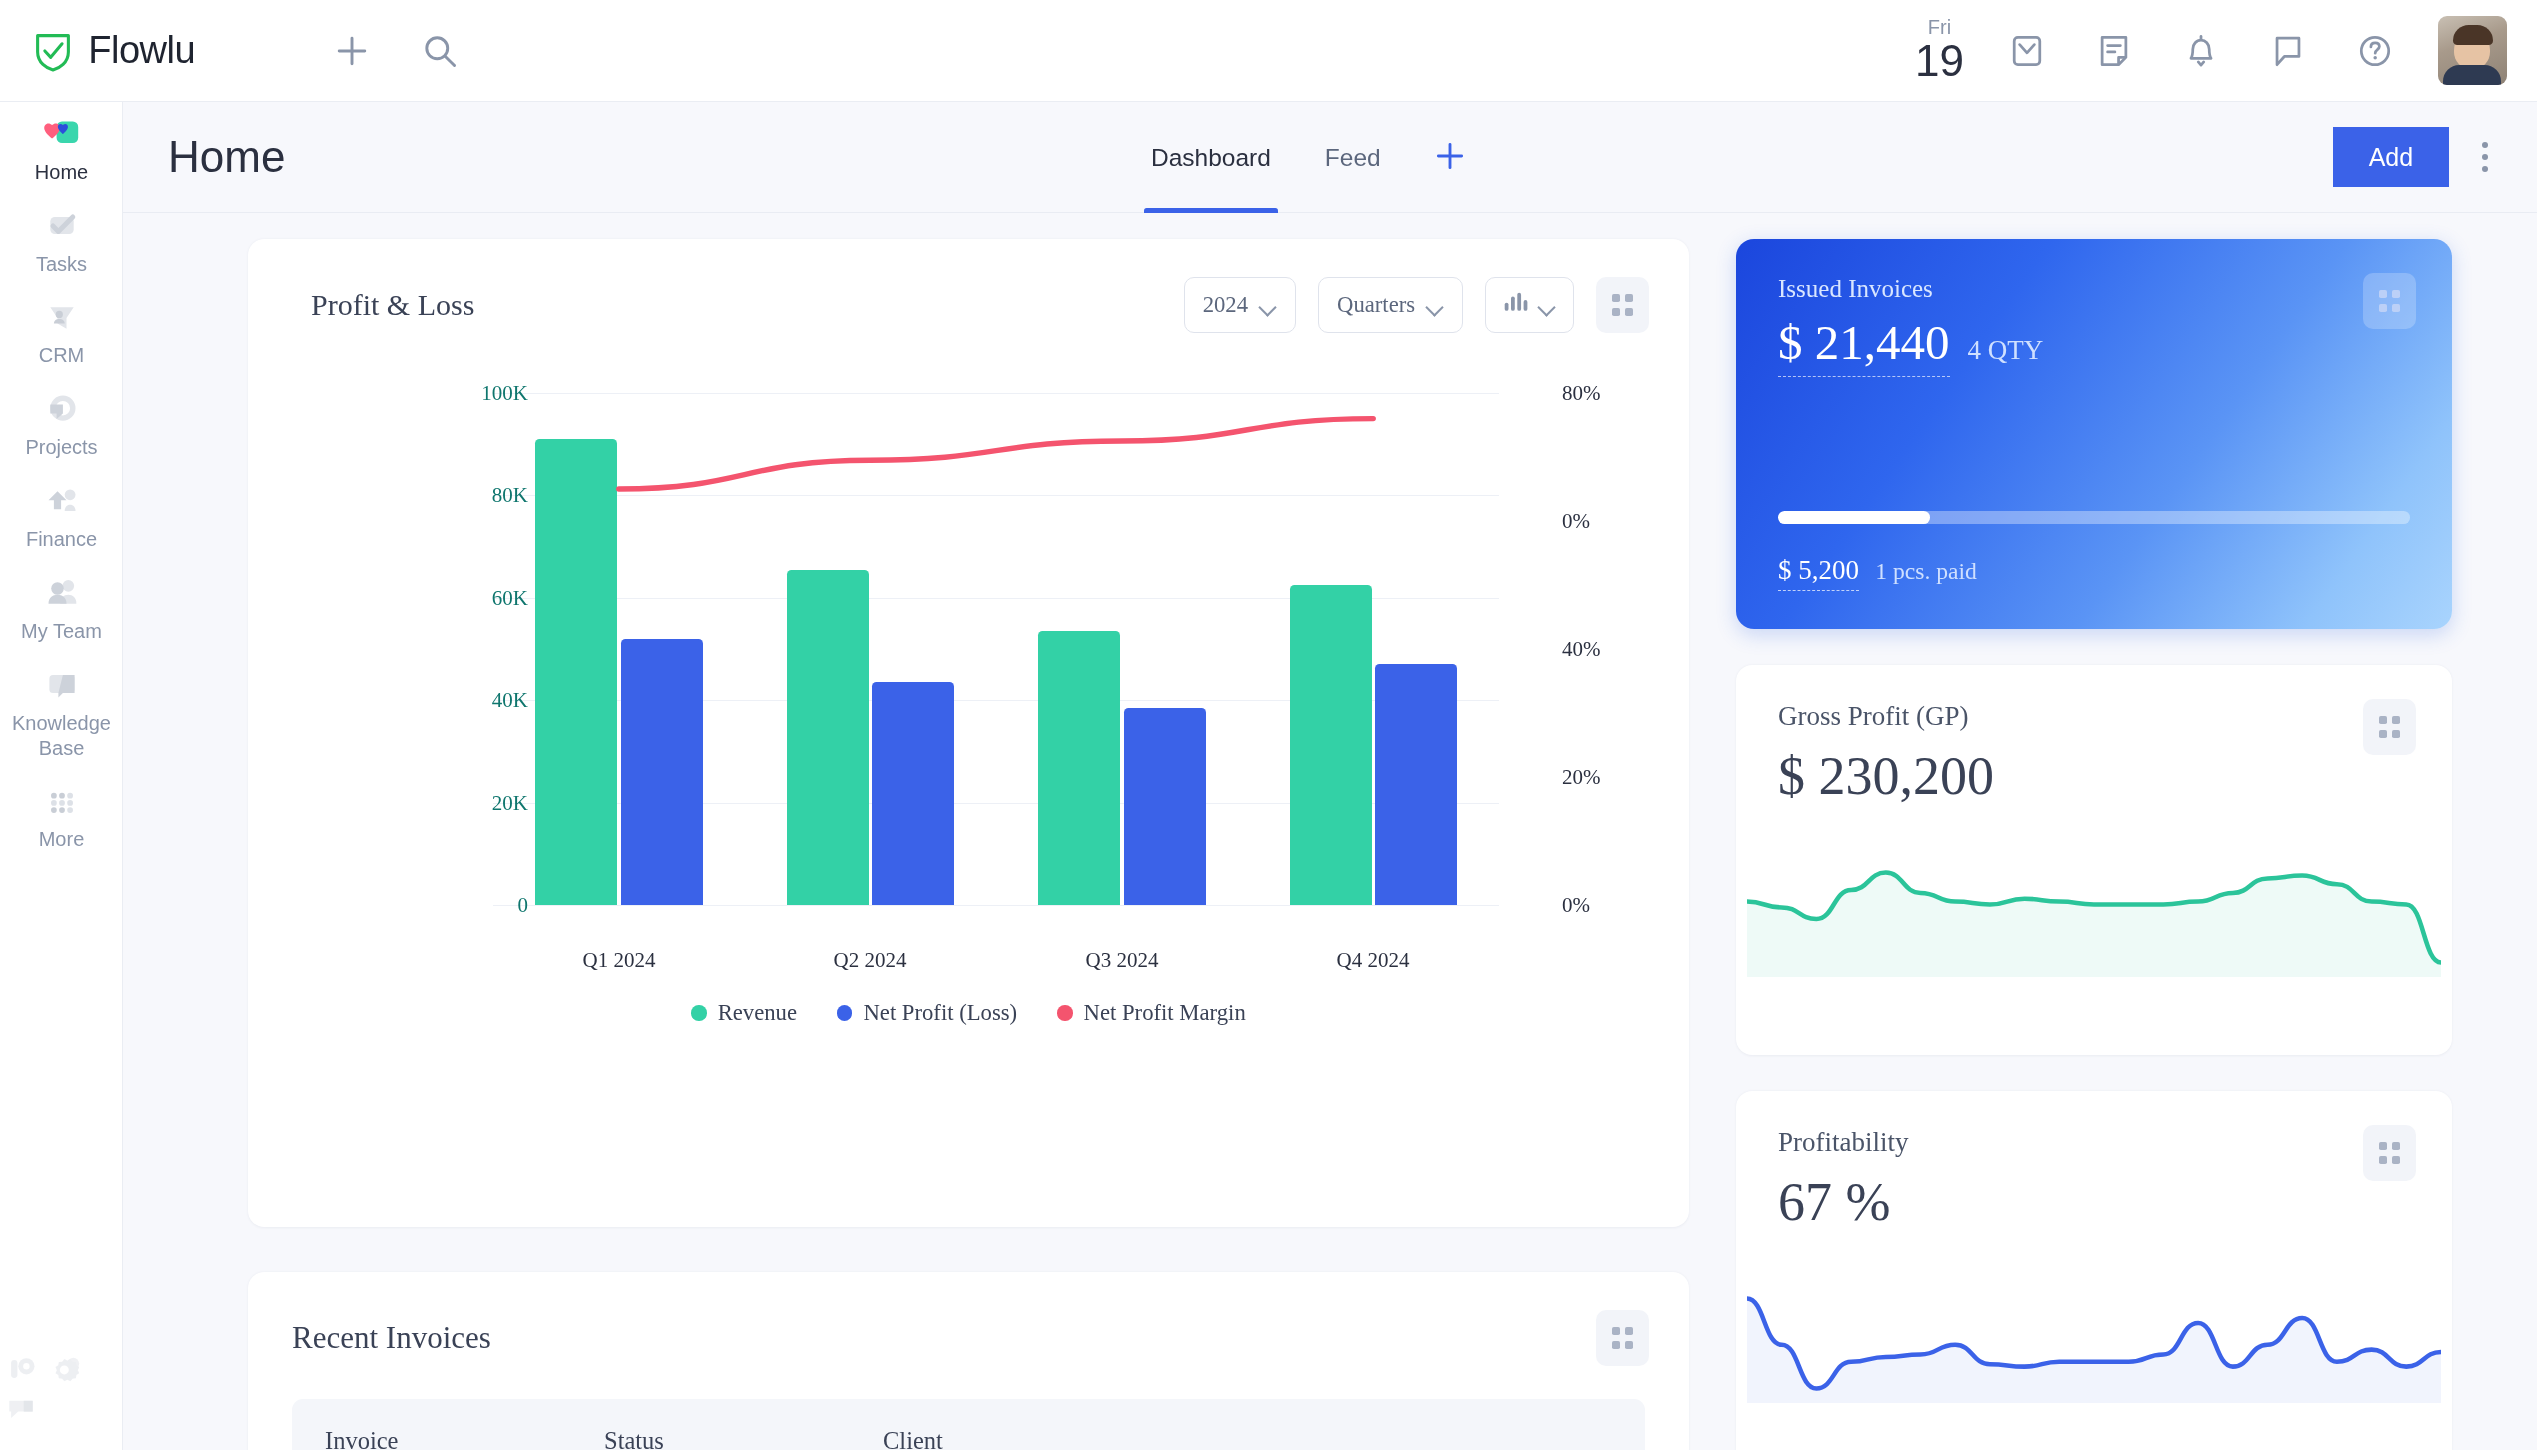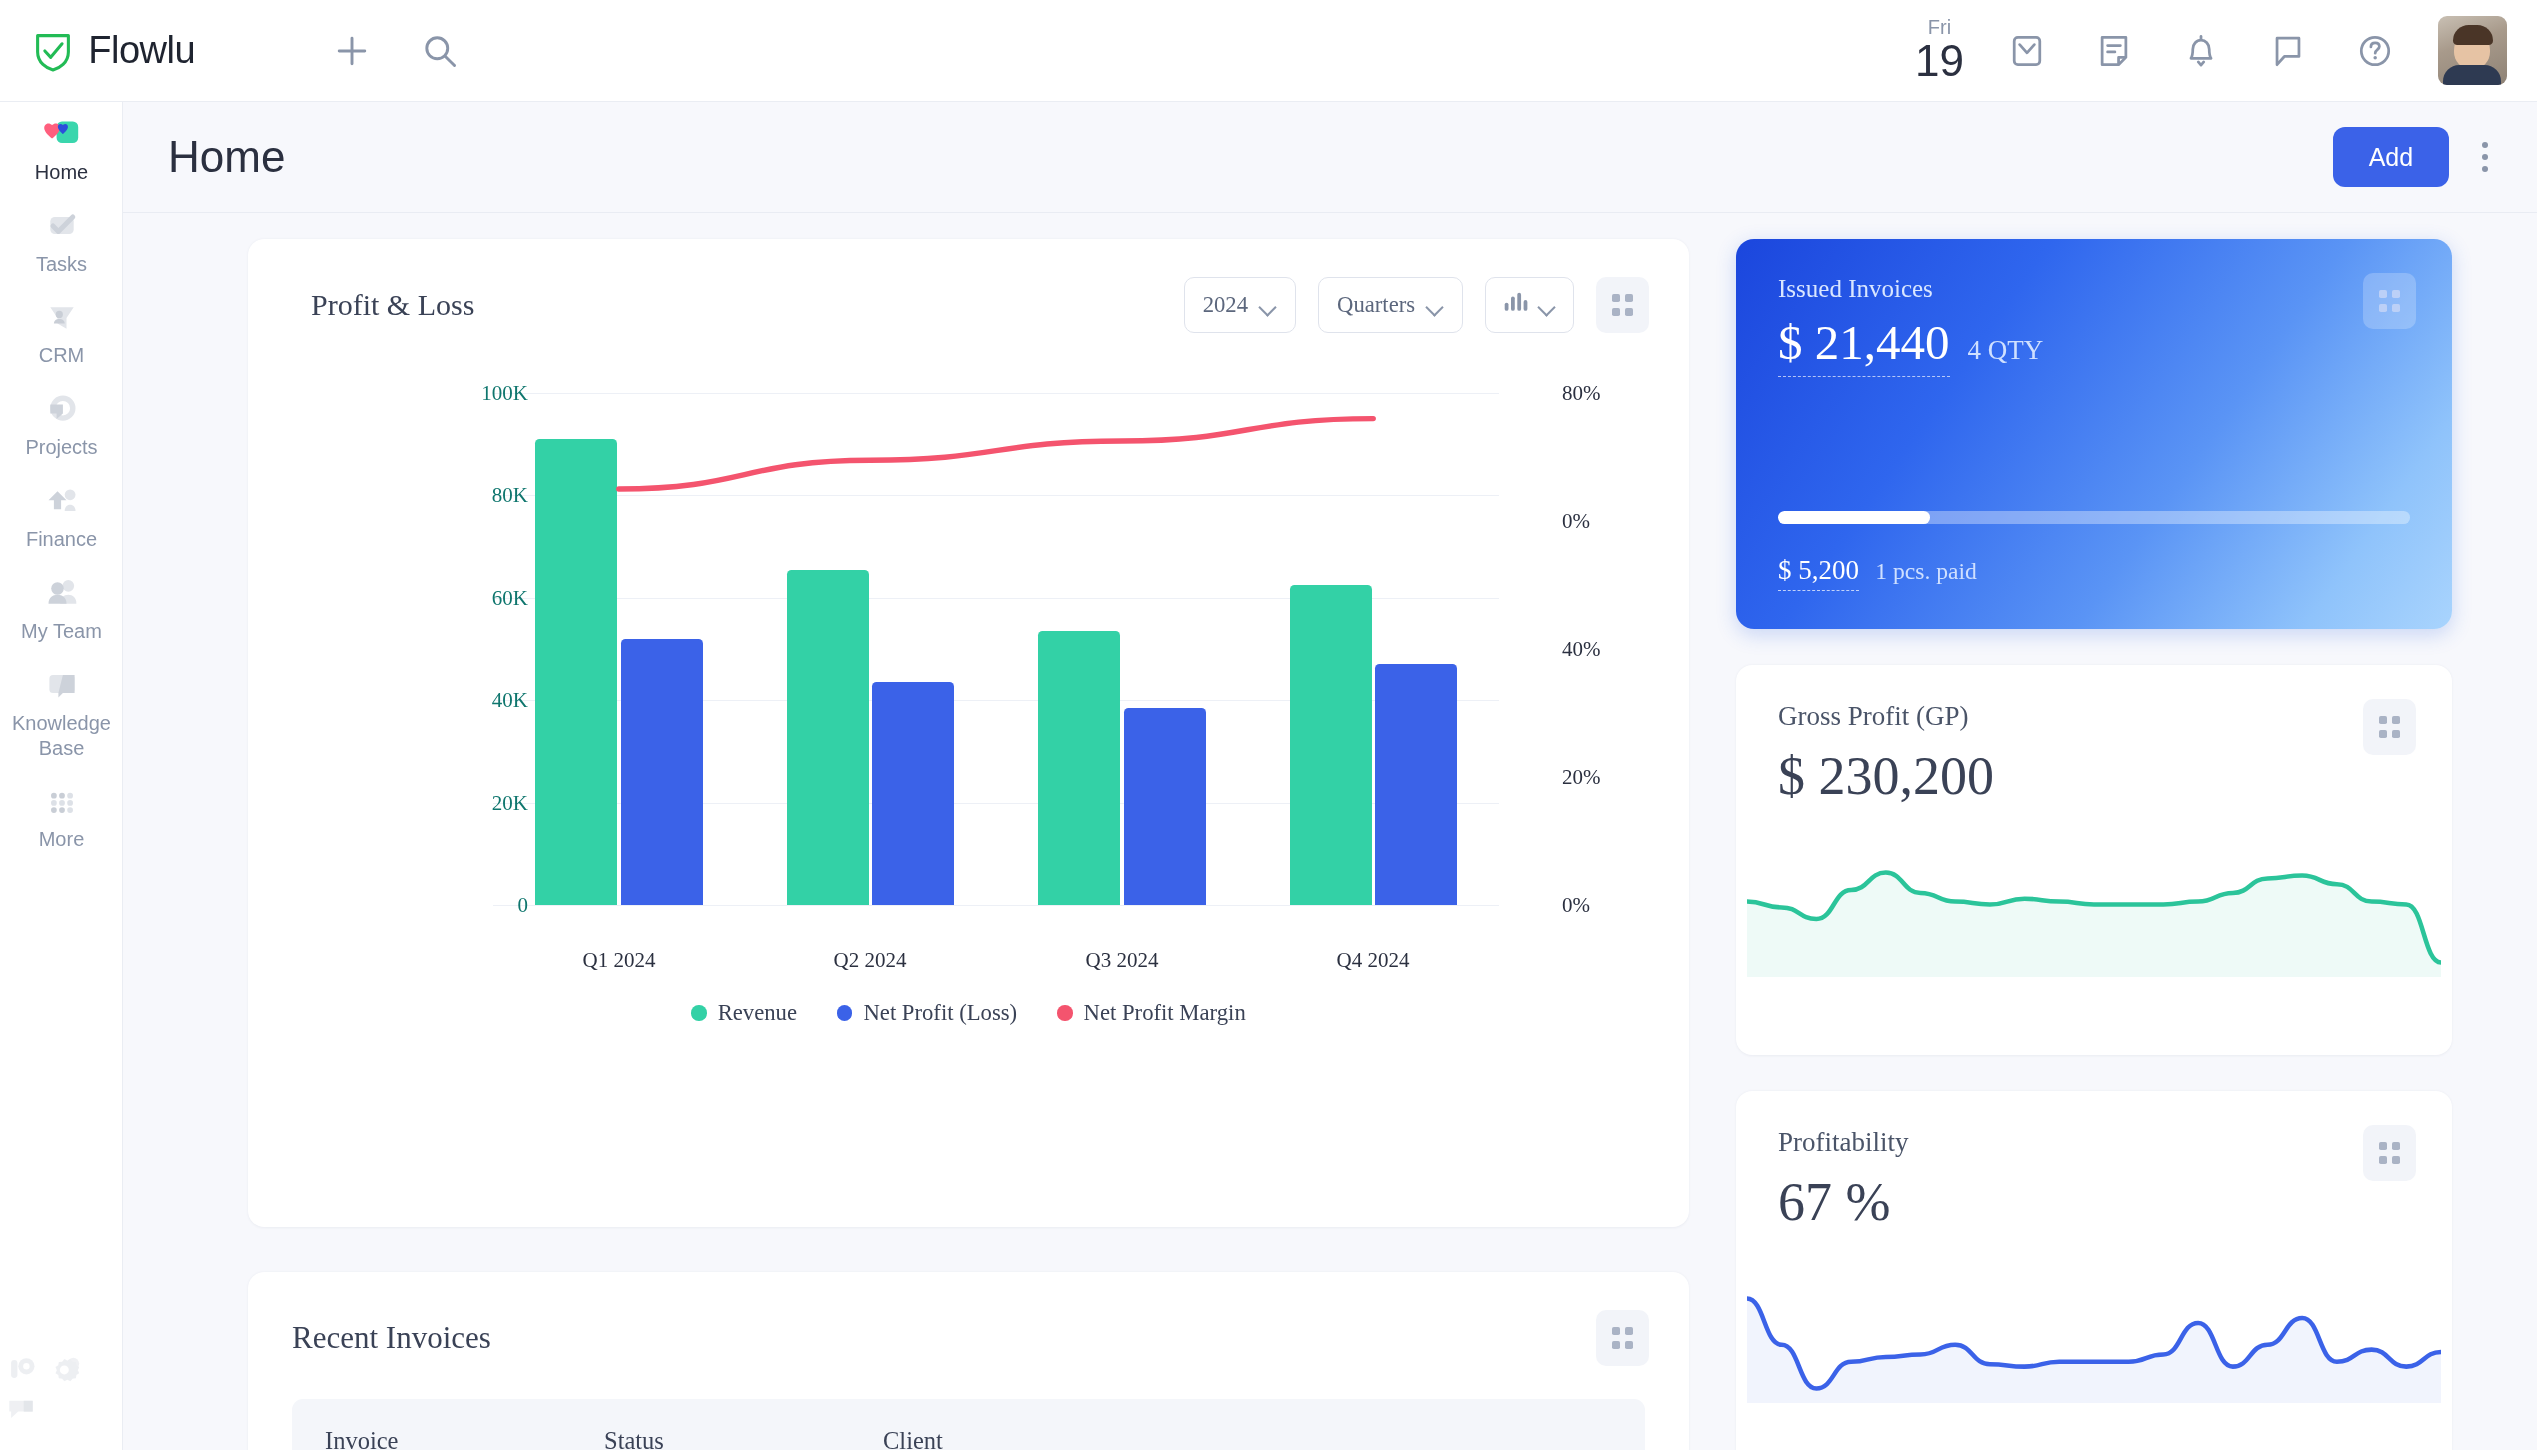--- a/index.html
+++ b/index.html
@@ -57,21 +57,21 @@
     background: #f7f8fc; border-bottom: 0.9px solid #e9ecf3; display: flex; align-items: center;
   }
   .page-title { margin-left: 45px; font-size: 44px; color: #2b3040; font-weight: 400; }
   .tabs { position: absolute; left: 1001px; top: 0; height: 111px; display: flex; align-items: center; gap: 0; }
   .tab { position: relative; height: 111px; display: flex; align-items: center; padding: 0 27px; font-size: 24.5px; color: #5c677d; cursor: pointer; }
   .tab.active { color: #2b3040; }
   .tab.active::after { content:""; position:absolute; left: 20px; right: 20px; bottom: 0; height: 5.4px; background:#3b62e8; border-radius: 2.7px 2.7px 0 0; }
   .tab-add { height:111px; display:flex; align-items:center; padding: 0 25px; }
   .head-right { margin-left: auto; display: flex; align-items: center; margin-right: 40px; gap: 23.6px; }
   .btn-add {
-    background: #3b62e8; color: #fff; border: none; border-radius: 12px;
+    background: #3b62e8; color: #fff; border: none; border-radius: 0;
     padding: 15.4px 36px; font-size: 25px; font-family: inherit; cursor: pointer;
   }
   .kebab { display: flex; flex-direction: column; gap: 5.4px; padding: 9px; cursor: pointer; }
   .kebab i { width: 6.3px; height: 6.3px; border-radius: 50%; background: #8a95a9; display:block; }
 
   
   .content { position: absolute; top: 212px; left: 123px; width: 2414px; height: 1238px; }
 
   .card { background: #fff; border-radius: 16.3px; box-shadow: 0 0.9px 2.7px rgba(40,50,80,.06); position: absolute; font-family: Liberation Serif, serif; }
 
@@ -330,20 +330,35 @@
         <svg width="42" height="36" viewBox="0 0 46 40">
           <path d="M10 12 H36 V24 H20 L12 31 V24 H10 Z" fill="#e2e5ea"></path>
           <path d="M26 12 H36 V24 H26 Z" fill="#cdd2da"></path>
         </svg>
       </span>
     </div>
   </div>
 
   <div class="page-head">
     <span class="page-title">Home</span>
+    <div class="tabs">
+      <div class="tab active">
+        <span>Dashboard</span>
+      </div>
+      <div class="tab">
+        <span>Feed</span>
+      </div>
+      <div class="tab-add">
+        <span>
+          <svg width="34" height="34" viewBox="0 0 38 38">
+            <path d="M19 6 V32 M6 19 H32" stroke="#3b62e8" stroke-width="3.2" stroke-linecap="round"></path>
+          </svg>
+        </span>
+      </div>
+    </div>
     <div class="head-right">
       <button class="btn-add">Add</button>
       <span class="kebab">
           <i></i>
           <i></i>
           <i></i>
         </span>
     </div>
   </div>
 

